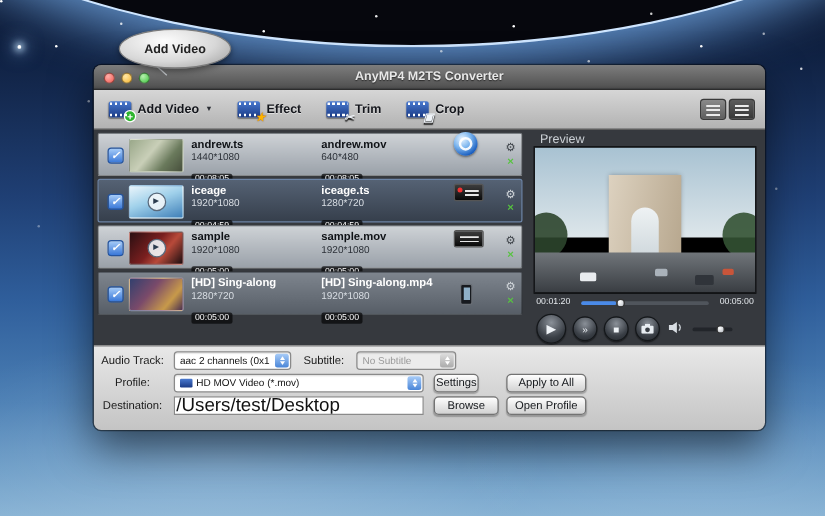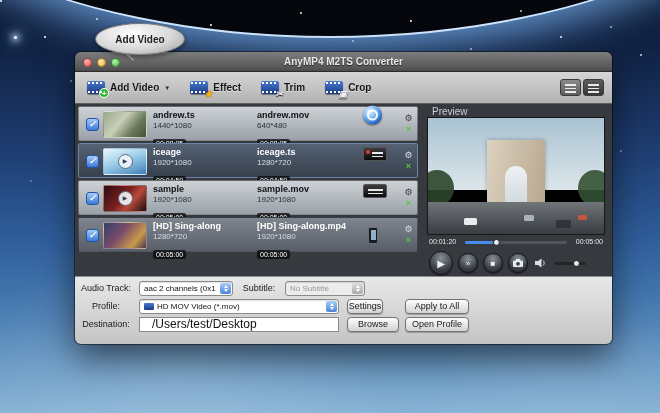--- a/index.html
+++ b/index.html
@@ -169,22 +169,22 @@
     box-shadow:inset 0 1px 1px rgba(0,0,0,.12);cursor:pointer}
   .combo .arr{position:absolute;right:1px;top:1px;width:11px;height:11px;border-radius:2px;
     background:linear-gradient(#a8ccf8,#4a86d8);display:flex;flex-direction:column;
     align-items:center;justify-content:center;gap:1px}
   .arr i{width:0;height:0;border-left:2.5px solid transparent;border-right:2.5px solid transparent}
   .arr .a-up{border-bottom:3px solid #fff}.arr .a-dn{border-top:3px solid #fff}
   .combo.disabled{background:#ececec;color:#999}
   .combo.disabled .arr{background:linear-gradient(#dcdcdc,#ababab)}
   .combo .cicon{display:inline-block;width:10px;height:7px;border-radius:1px;margin-right:3px;
     vertical-align:middle;background:linear-gradient(#4a7ad0,#1a3a85)}
-  .tfield{position:absolute;height:15px;background:#fff;border:1px solid #8a8a8a;font-size:12px;
-    line-height:13px;padding:0 12px;color:#111;overflow:hidden;white-space:nowrap;cursor:text}
+  .tfield{position:absolute;height:15px;background:#fff;border:1px solid #8a8a8a;font-size:15px;
+    line-height:13px;padding:0 1px;color:#111;overflow:hidden;white-space:nowrap;cursor:text}
   .fbtn{position:absolute;height:15px;font-size:9px;line-height:13px;text-align:center;border-radius:4px;
     background:linear-gradient(#fefefe,#d2d2d2);border:1px solid #737373;color:#15181c;cursor:pointer;
     box-shadow:0 1px 1px rgba(0,0,0,.25)}
   .convert{position:absolute;left:404px;top:14px;width:96px;height:34px;border-radius:17px;cursor:pointer;
     background:linear-gradient(180deg,#b4d6fa 0%,#5f9aec 45%,#2f6fd8 52%,#4a88e8 100%);
     border:1px solid #1d4f9e;color:#fff;font-size:14px;font-weight:bold;text-align:center;line-height:32px;
     text-shadow:0 -1px 1px rgba(0,0,0,.45);
     box-shadow:inset 0 1px 2px rgba(255,255,255,.8),0 0 7px rgba(100,160,245,.8),0 1px 3px rgba(0,0,0,.4)}
 </style>
 </head>

